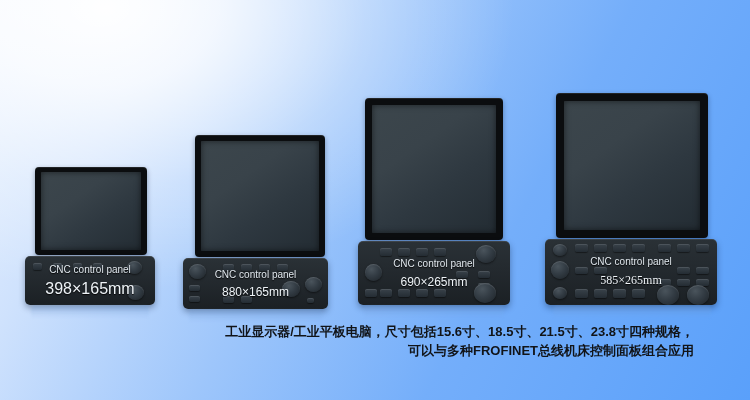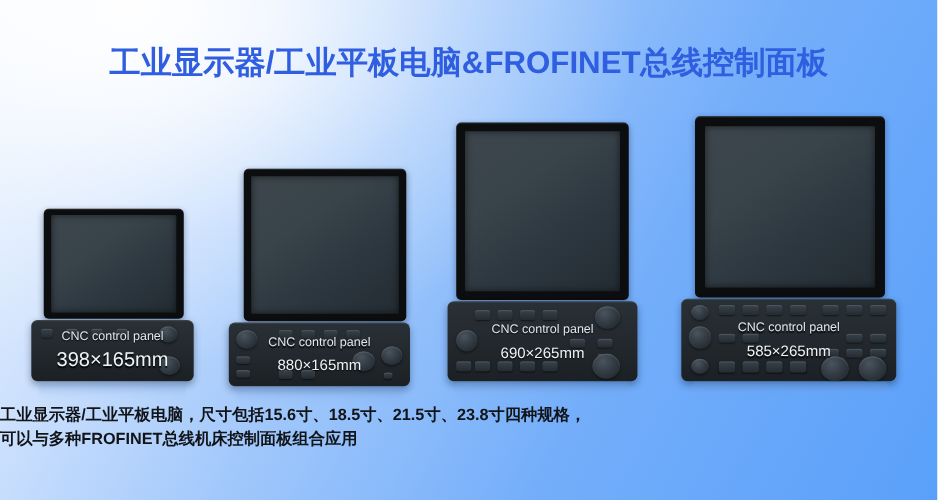--- a/index.html
+++ b/index.html
@@ -78,32 +78,31 @@
   .reflection{
     position:absolute;
     background:linear-gradient(180deg, rgba(120,165,225,0.30) 0%, rgba(120,165,225,0.0) 100%);
     border-radius:4px;
     filter:blur(1px);
   }
 
   
   #caption{
     position:absolute;left:0;top:322px;width:694px;
-    text-align:left;
+    text-align:right;
     color:#111418;
     font-size:13px;font-weight:bold;line-height:19px;
   }
   #caption .cl{display:block;white-space:nowrap;}
 </style>
 </head>
 <body>
 
 <div id="stage">
 
-  <div id="title">工业显示器/工业平板电脑&amp;FROFINET总线控制面板</div>
 
   <div id="devices">
 
     <div class="device" style="left:25px;width:130px;height:200px;">
       <div class="screen" style="position:absolute;left:10px;top:62px;width:112px;height:88px;">
         <div class="glass" style="left:6px;top:5px;right:6px;bottom:5px;"></div>
       </div>
       <div class="ctrl" style="position:absolute;left:0px;top:151px;width:130px;height:49px;">
         <div class="btn" style="left:8px;top:7px;width:9px;height:7px;"></div>
         <div class="btn" style="left:28px;top:7px;width:9px;height:7px;"></div>
@@ -195,21 +194,21 @@
         <div class="btn" style="left:132px;top:40px;width:13px;height:7px;"></div>
         <div class="btn" style="left:151px;top:40px;width:13px;height:7px;"></div>
         <div class="btn" style="left:30px;top:50px;width:13px;height:9px;"></div>
         <div class="btn" style="left:49px;top:50px;width:13px;height:9px;"></div>
         <div class="btn" style="left:68px;top:50px;width:13px;height:9px;"></div>
         <div class="btn" style="left:87px;top:50px;width:13px;height:9px;"></div>
         <div class="knob" style="left:112px;top:46px;width:22px;height:20px;"></div>
         <div class="knob" style="left:142px;top:46px;width:22px;height:20px;"></div>
         <div class="labels">
           <div class="l1" style="font-size:10px;">CNC control panel</div>
-          <div class="l2" style="font-size:12px;margin-top:6px;">585×265mm</div>
+          <div class="l2" style="font-size:12px;margin-top:6px;font-family:Liberation Serif, serif;">585×265mm</div>
         </div>
       </div>
       <div class="reflection" style="left:8px;top:213px;width:158px;height:13px;"></div>
     </div>
 
   </div>
 
   <div id="caption">
     <span class="cl">工业显示器/工业平板电脑，尺寸包括15.6寸、18.5寸、21.5寸、23.8寸四种规格，</span>
     <span class="cl">可以与多种FROFINET总线机床控制面板组合应用</span>

